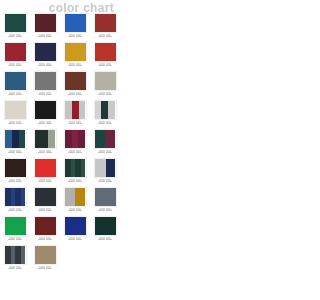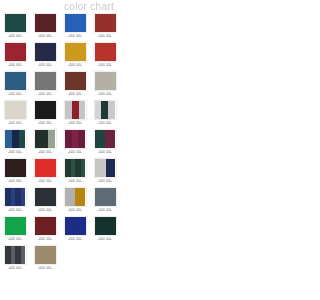--- a/index.html
+++ b/index.html
@@ -11,24 +11,24 @@
   }
   #sheet{
     position:relative;
     width:120px;height:300px;
     background:#ffffff;
     box-sizing:border-box;
   }
   #title{
     position:absolute;
     top:1px;right:6px;
-    font-size:10px;
+    font-size:12px;
     letter-spacing:0.3px;
     color:#c9c9c9;
-    font-weight:400;
+    font-weight:700;
     white-space:nowrap;
   }
   #grid{
     position:absolute;
     top:13px;left:0;
     width:120px;
     display:flex;
     flex-wrap:wrap;
     align-content:flex-start;
   }

